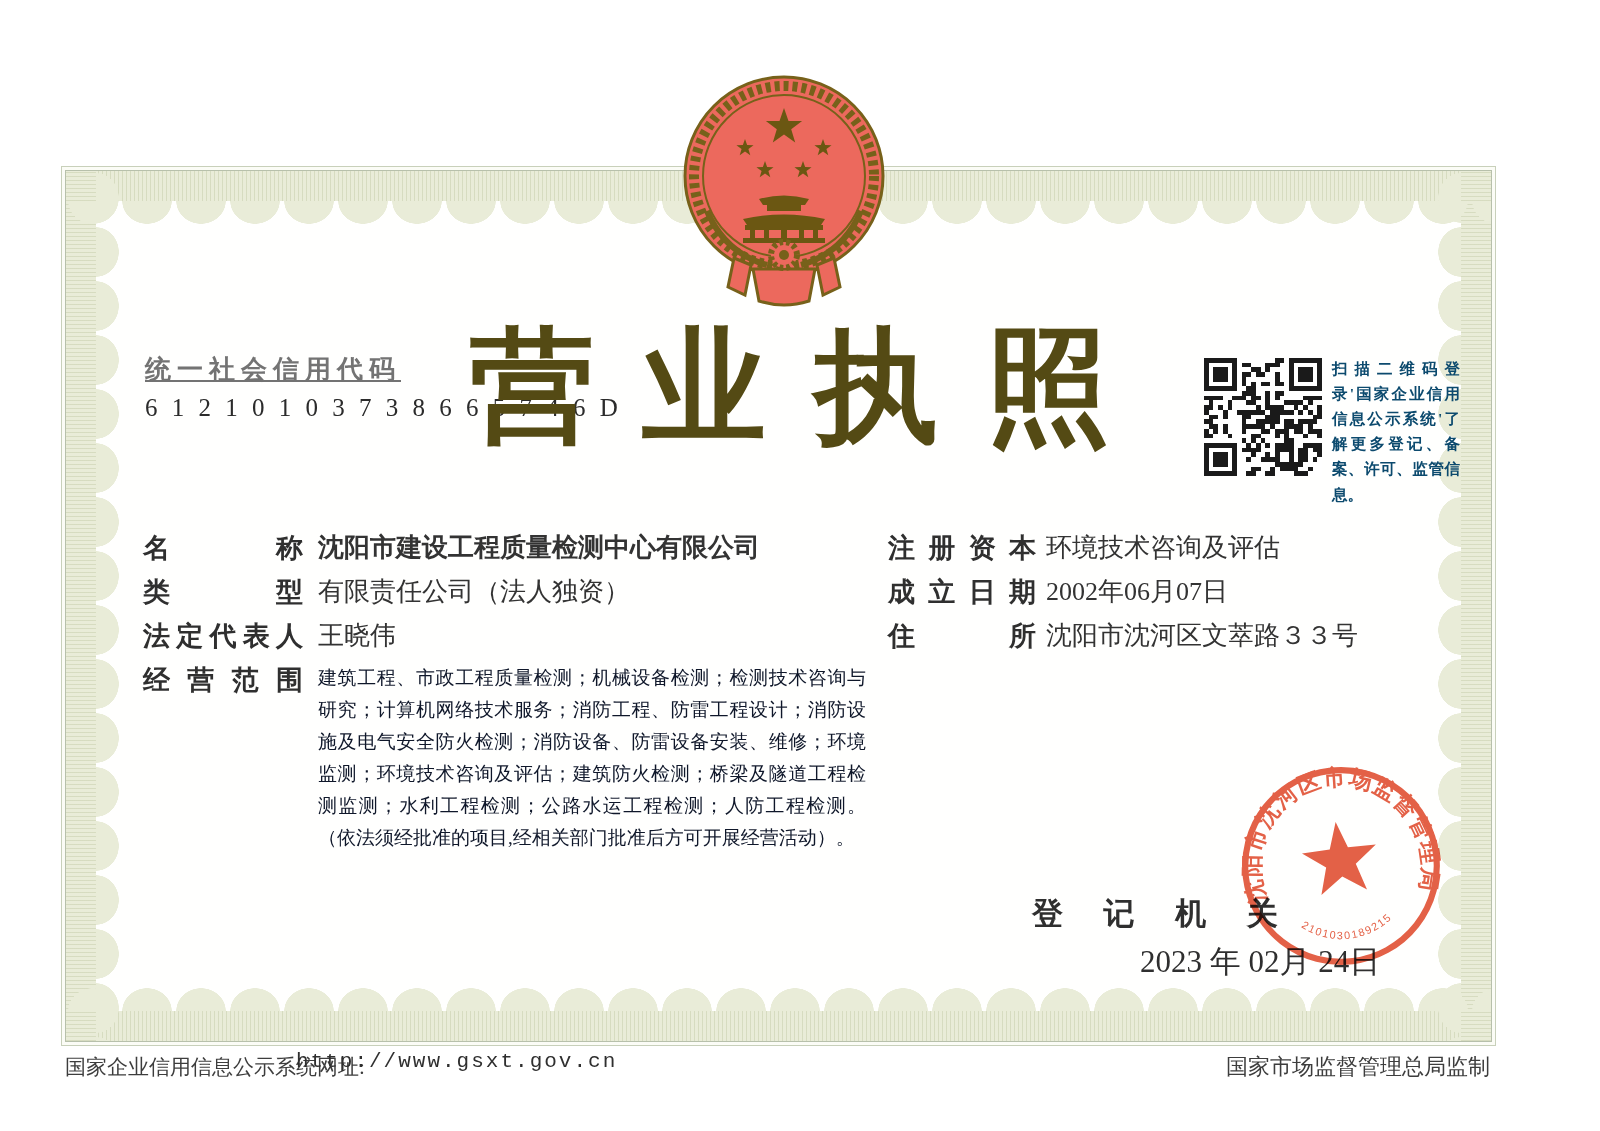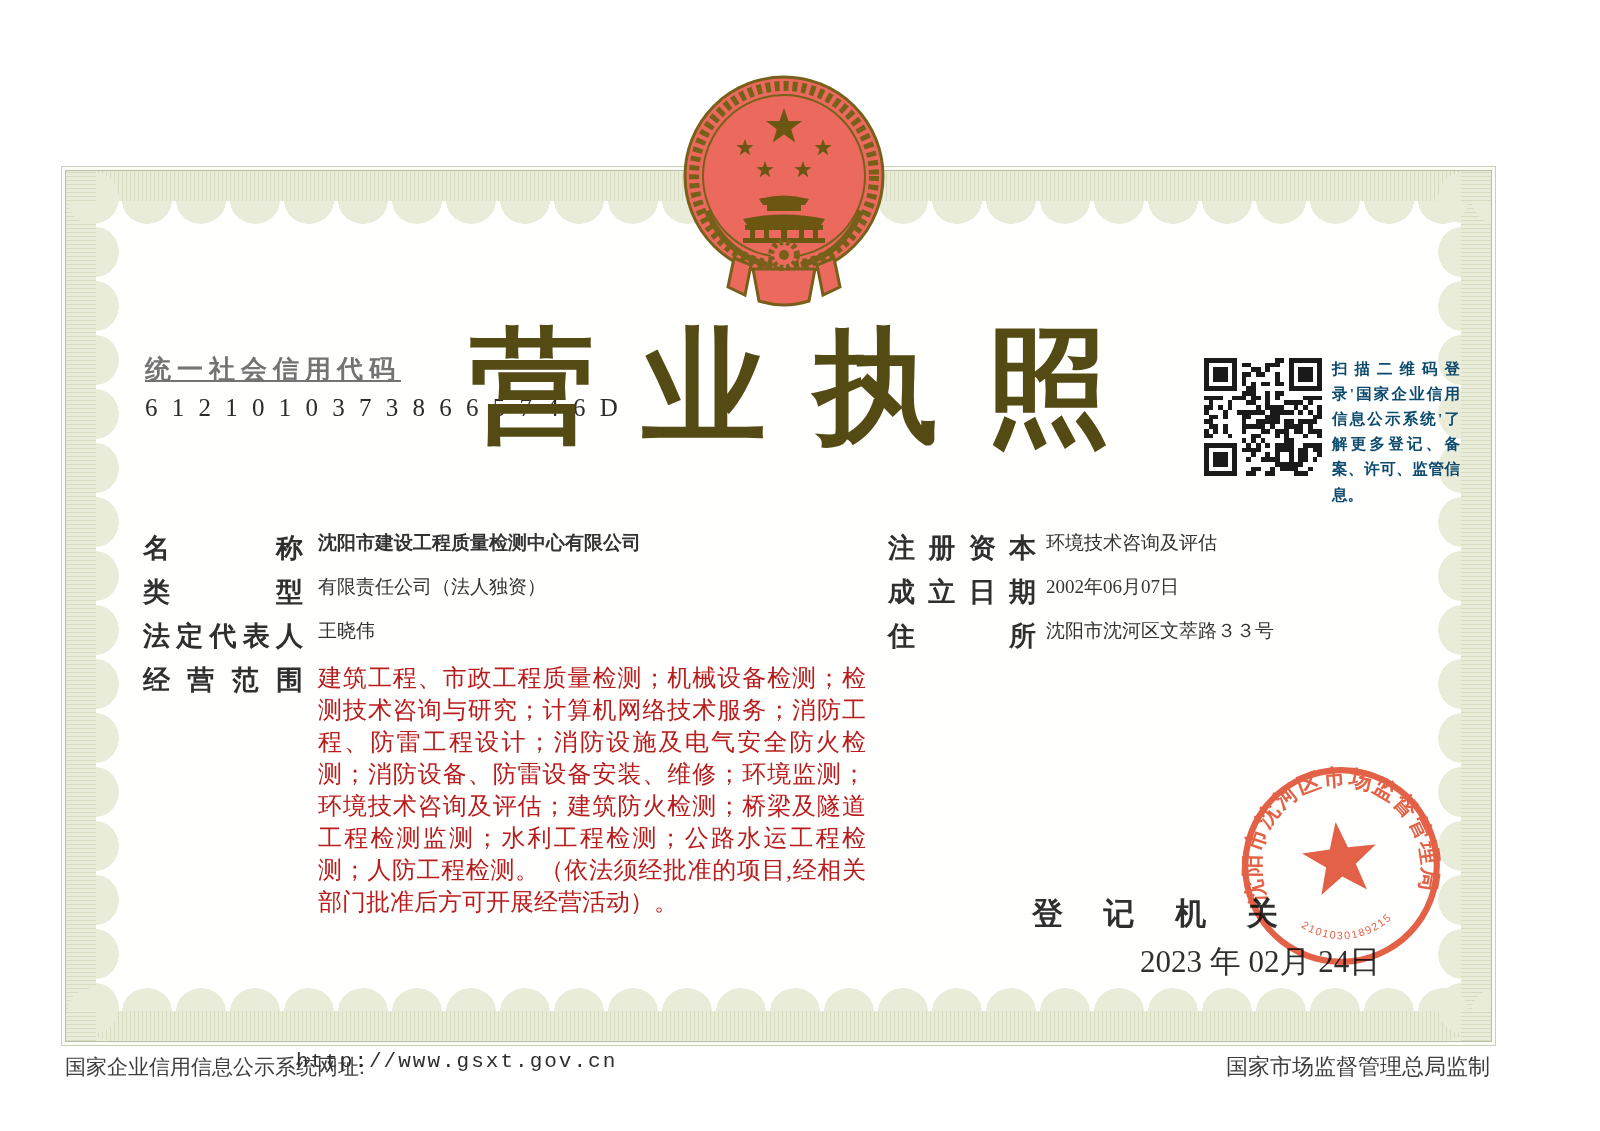--- a/index.html
+++ b/index.html
@@ -42,28 +42,28 @@
 
   
   .qr-box{left:1204px;top:358px;width:118px;height:118px;background:#fff;}
   .qr-caption{left:1332px;top:356px;width:128px;font-size:15.5px;line-height:1.62;
               font-weight:700;color:#0c4a6e;text-align:justify;}
 
   
   .f-label{position:absolute;font-size:27px;font-weight:700;color:#2f2f2f;
            font-family:"Liberation Sans",sans-serif;
            text-align:justify;text-align-last:justify;}
-  .f-value{position:absolute;font-size:19px;color:#333;}
+  .f-value{position:absolute;font-size:26px;color:#333;}
   .lbl-l{left:143px;width:160px;}
   .val-l{left:318px;width:560px;}
   .lbl-r{left:888px;width:148px;}
   .val-r{left:1046px;width:430px;}
   .row1{top:530px;} .row2{top:574px;} .row3{top:618px;} .row4{top:662px;}
   .value-name{font-weight:700;}
-  .scope-value{font-size:24px;line-height:32px;width:548px;text-align:justify;color:#b91c1c;}
+  .scope-value{font-size:19px;line-height:32px;width:548px;text-align:justify;color:#0f172a;}
 
   
   .reg-label{left:1032px;top:893px;font-size:31px;font-weight:700;letter-spacing:16px;
              color:#2f2f2f;font-family:"Liberation Sans",sans-serif;white-space:nowrap;}
   .issue-date{left:1140px;top:941px;font-size:31px;color:#2f2f2f;white-space:nowrap;}
   .seal{left:1238px;top:763px;width:206px;height:206px;transform:rotate(-7deg);
         mix-blend-mode:multiply;opacity:.94;}
 
   
   .footer-site-label{left:65px;top:1053px;font-size:21px;color:#3d3d3d;}

